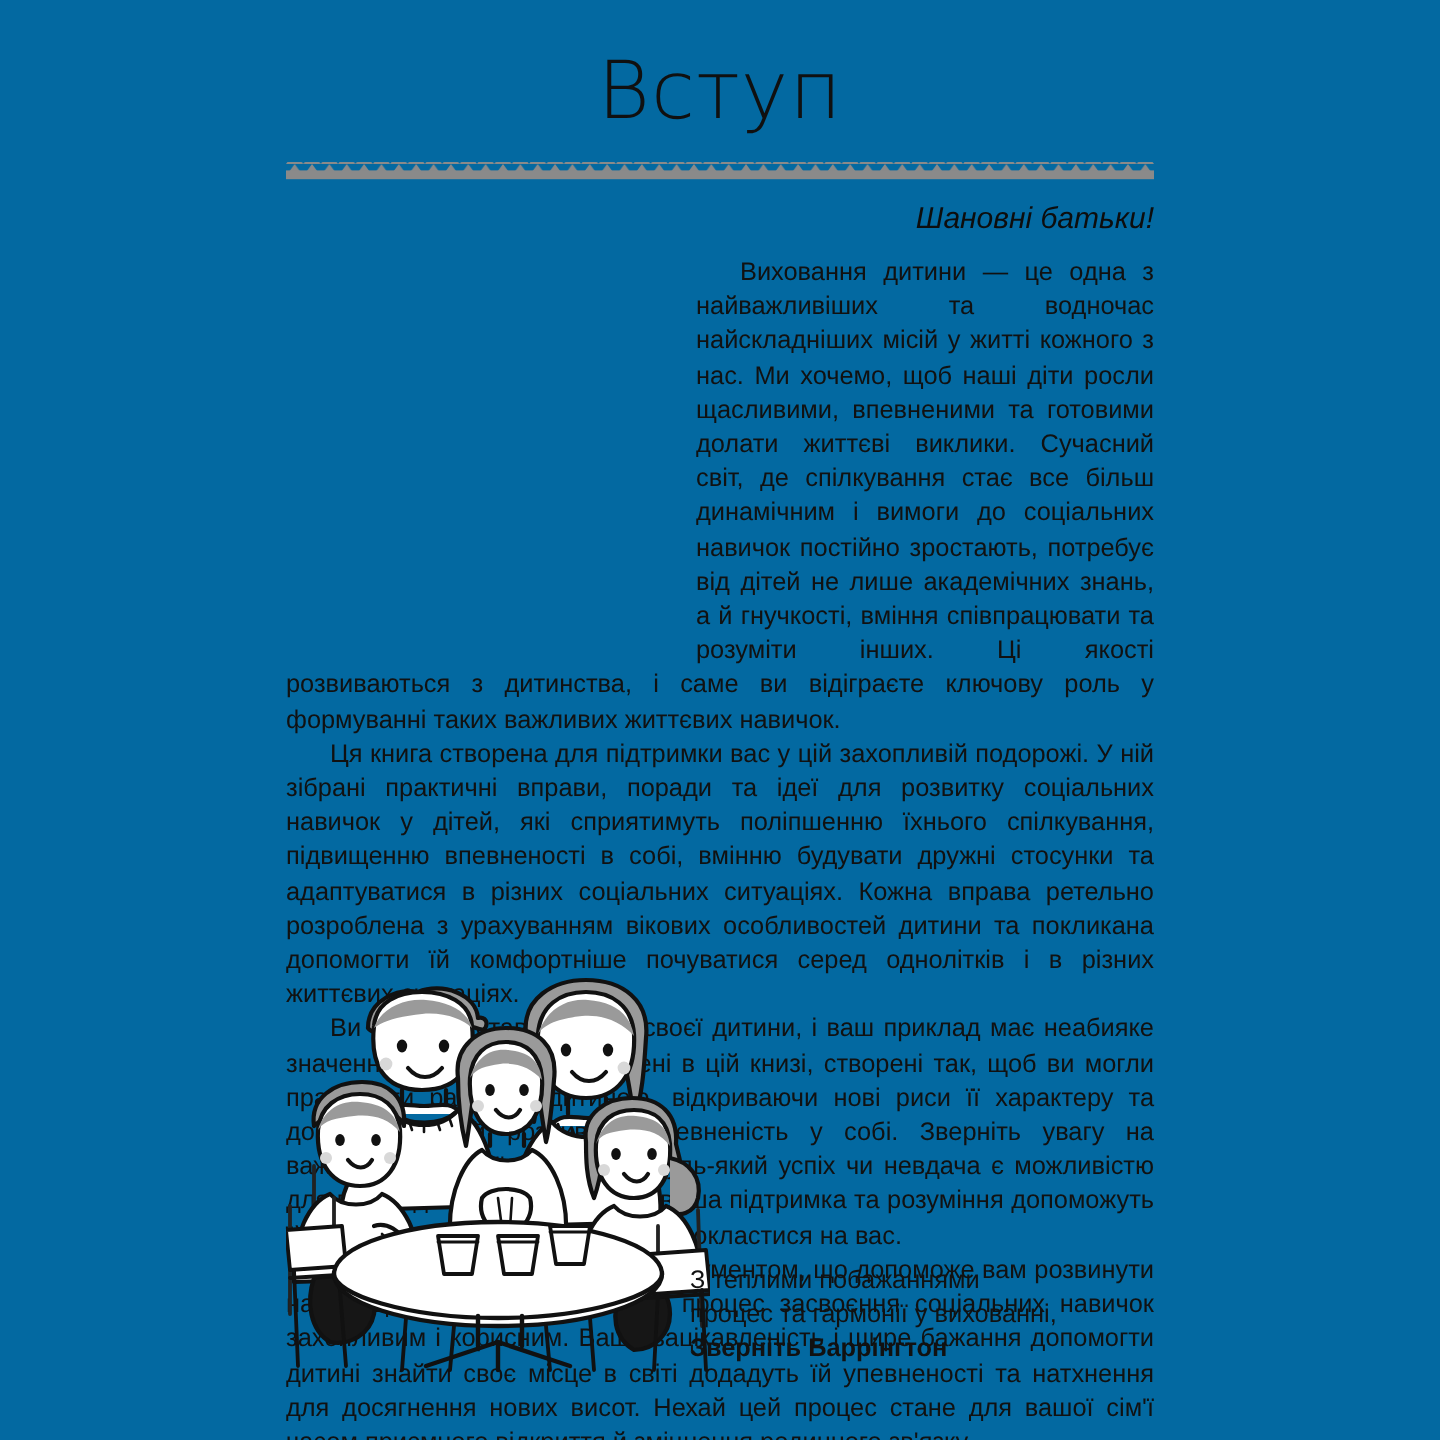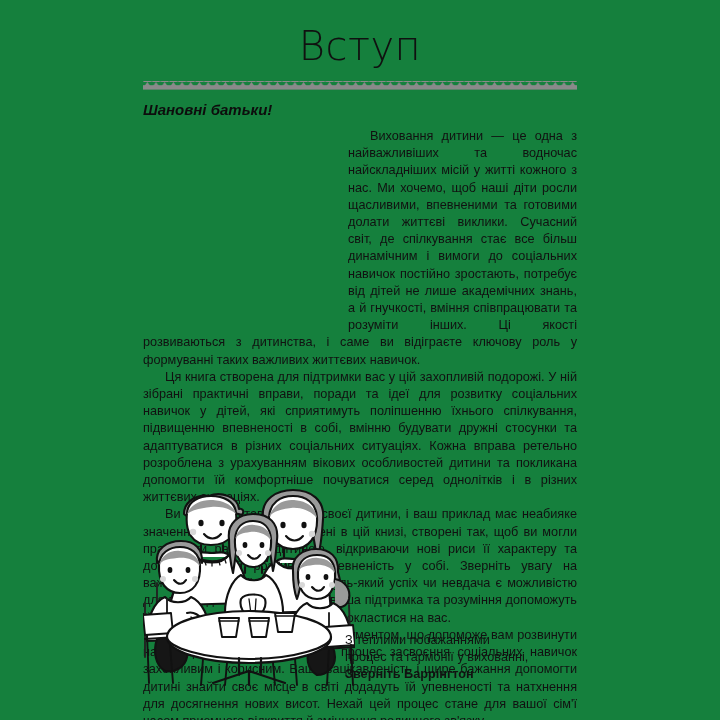--- a/index.html
+++ b/index.html
@@ -6,21 +6,21 @@
   html, body {
     margin: 0;
     padding: 0;
     background: #ffffff;
   }
 
   #page {
     position: relative;
     width: 720px;
     height: 720px;
-    background: #15803d;
+    background: #0369a1;
     overflow: hidden;
     font-family: "Liberation Sans", "DejaVu Sans", sans-serif;
     color: #000000;
   }
 
   
   .page-title {
     position: absolute;
     left: 0;
     top: 24px;
@@ -43,23 +43,23 @@
     height: 14px;
   }
   .divider svg { display: block; }
 
   
   .salutation {
     position: absolute;
     left: 143px;
     top: 101px;
     width: 434px;
-    text-align: left;
+    text-align: right;
     font-size: 15px;
-    font-weight: bold;
+    font-weight: normal;
     font-style: italic;
     color: #0d0d0d;
   }
 
   
   .body-col {
     position: absolute;
     left: 143px;
     top: 128px;
     width: 434px;

